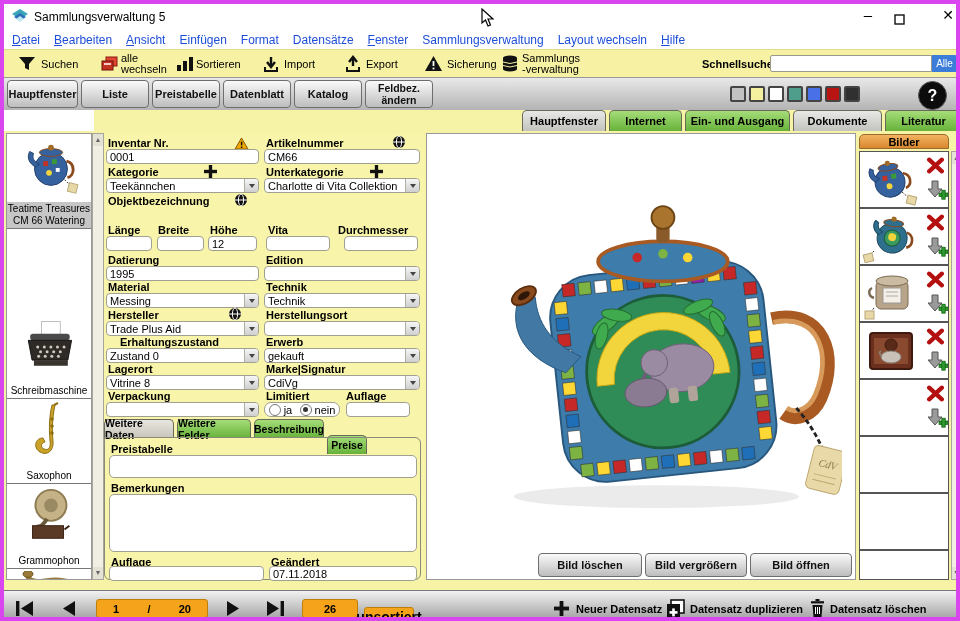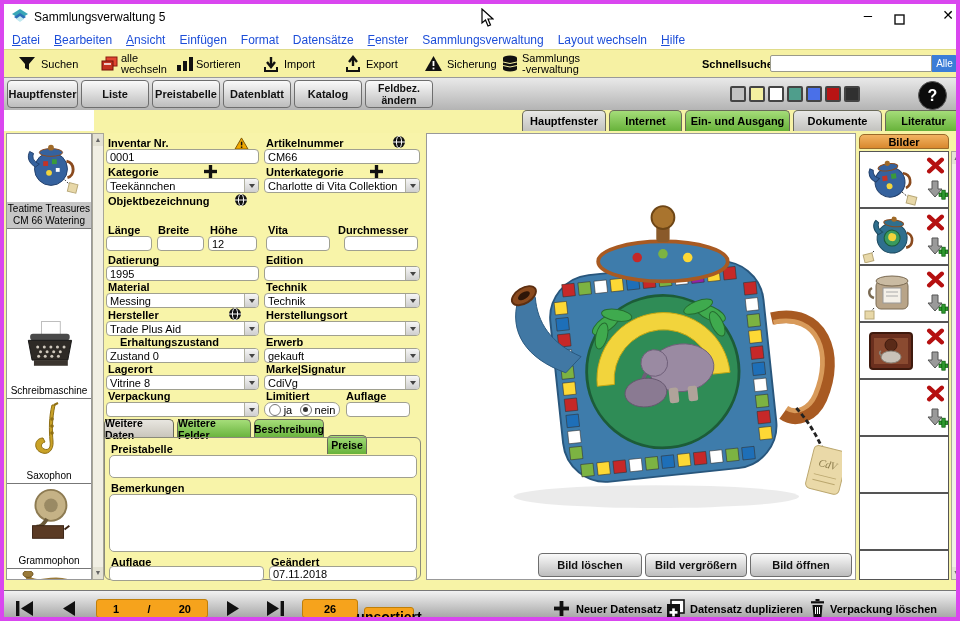--- a/index.html
+++ b/index.html
@@ -702,20 +702,20 @@
     <span class="navtxt" style="left:686px;top:12px">Datensatz duplizieren</span>
 
     <span class="abs" style="left:806px;top:8px"><svg width="15" height="18" viewBox="0 0 15 18">
           <rect x="5.5" y="0" width="4" height="2" fill="#111"></rect>
           <rect x="1" y="2.2" width="13" height="2.2" fill="#111"></rect>
           <path d="M2.5 6 H12.5 L11.5 18 H3.5 Z" fill="#111"></path>
           <line x1="5.5" y1="8" x2="5.5" y2="15" stroke="#fff" stroke-width="1"></line>
           <line x1="7.5" y1="8" x2="7.5" y2="15" stroke="#fff" stroke-width="1"></line>
           <line x1="9.5" y1="8" x2="9.5" y2="15" stroke="#fff" stroke-width="1"></line>
         </svg></span>
-    <span class="navtxt" style="left:826px;top:12px">Verpackung löschen</span>
+    <span class="navtxt" style="left:826px;top:12px">Datensatz löschen</span>
   </div>
 
   <span class="abs" style="left:477px;top:4px;z-index:50"><svg width="13" height="19" viewBox="0 0 13 19">
         <path d="M1 1 L1 15 L4.5 12 L7 18 L9.5 17 L7 11 L12 11 Z" fill="#fff" stroke="#000" stroke-width="1.2"></path>
       </svg></span>
 
 </div>
 
 </body></html>

